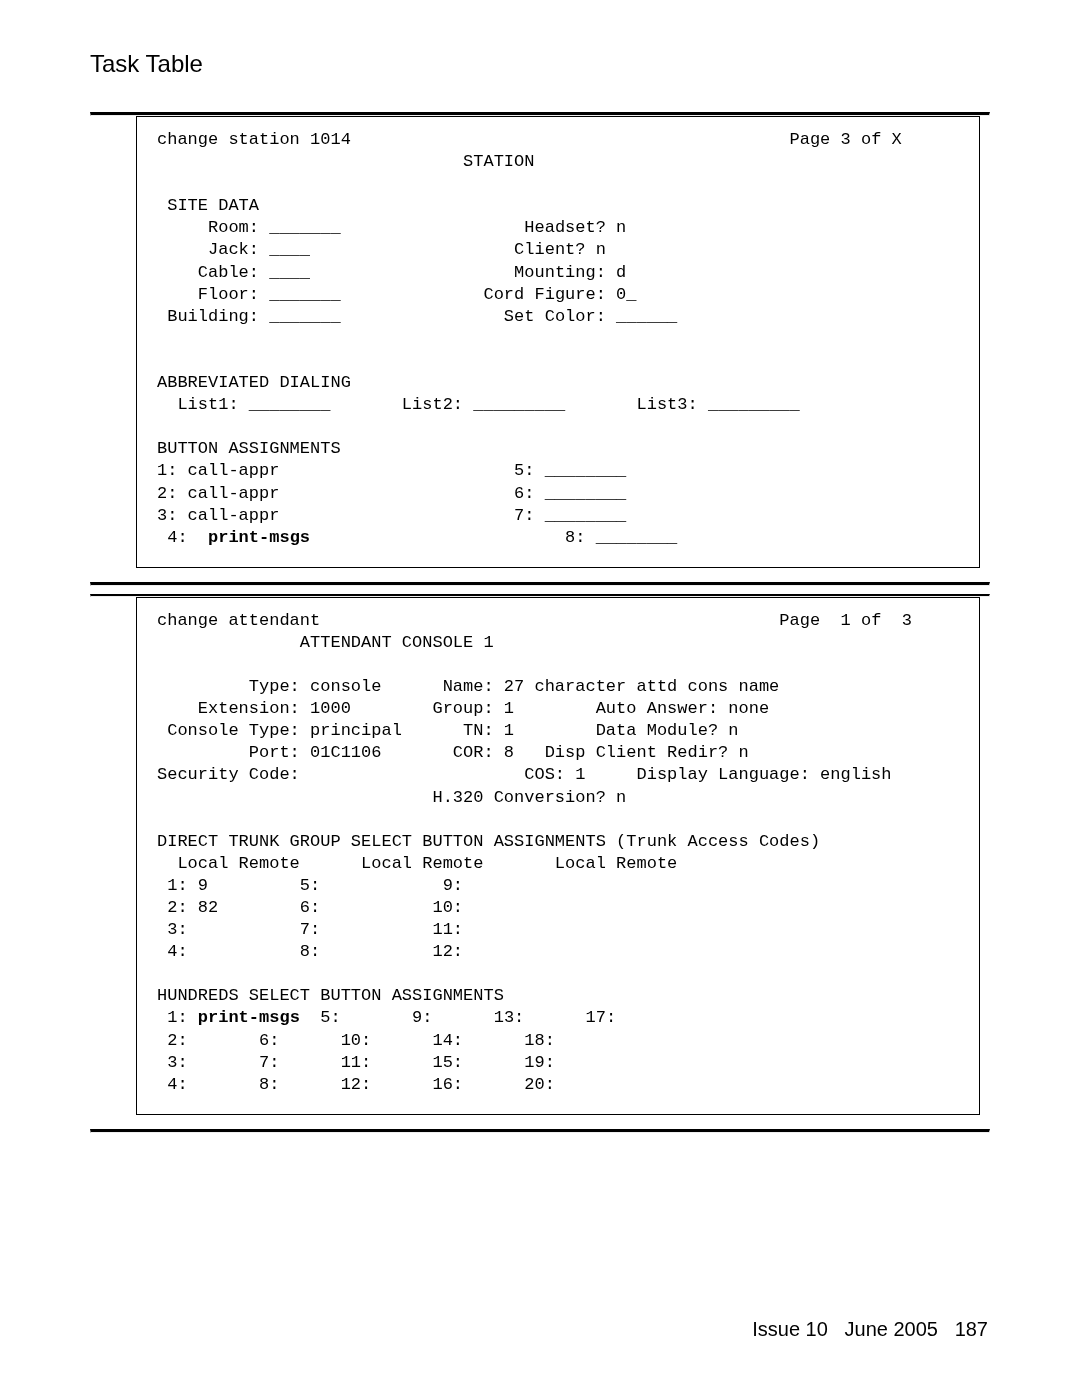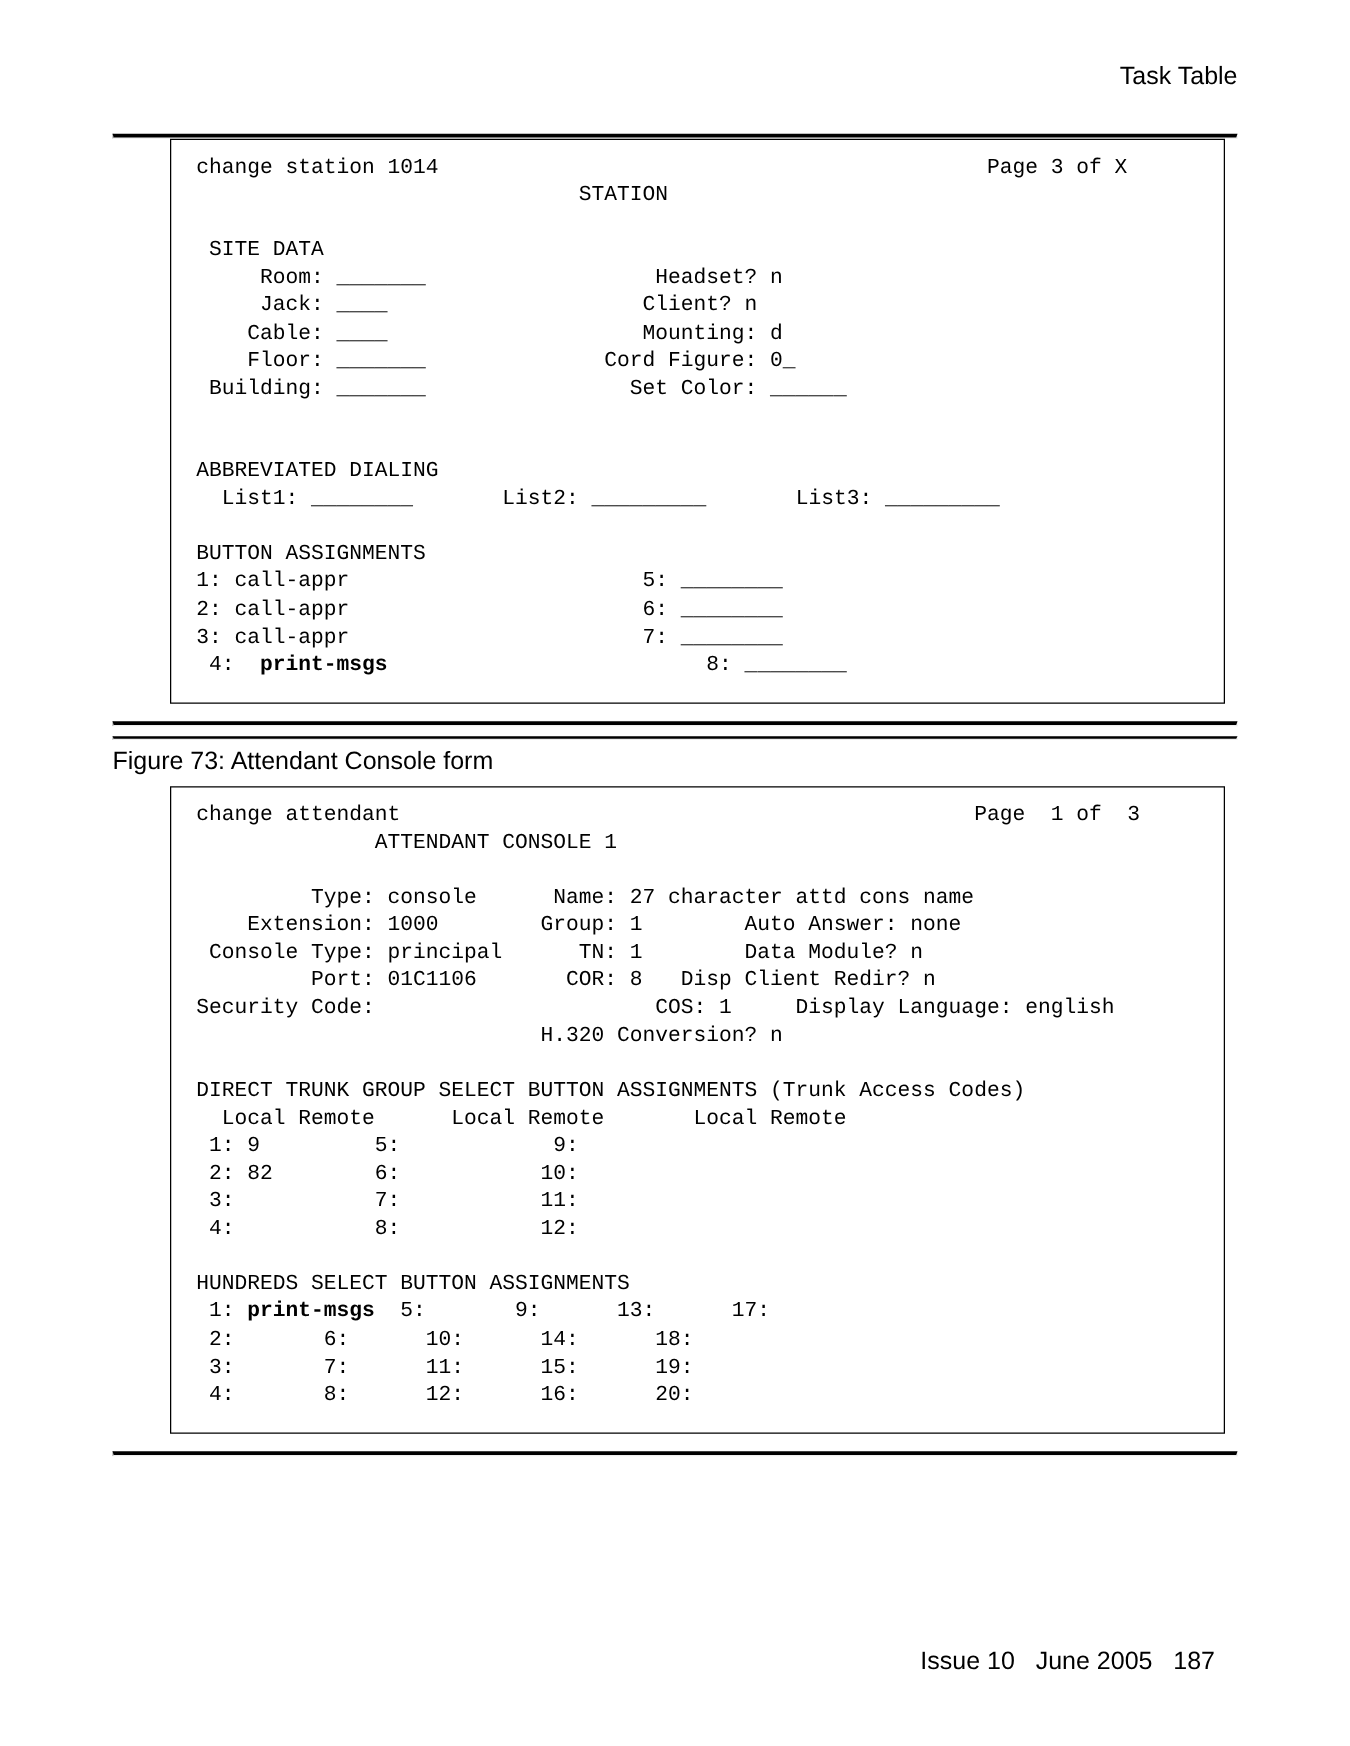--- a/index.html
+++ b/index.html
@@ -1,22 +1,22 @@
 <!DOCTYPE html>
 <html><head>
 <meta charset="utf-8">
 <style>
   html,body{margin:0;padding:0;background:#fff;color:#000;font-family:Arial,Helvetica,sans-serif;font-size:18px}
   .page{width:1080px;height:1397px;position:relative;box-sizing:border-box;padding:50px 90px 40px 90px}
-  .hdr{text-align:right;font-size:20px;margin-bottom:34px}
+  .hdr{text-align:left;font-size:24px;margin-bottom:34px}
   .rule{border-top:3px solid #000;margin:0}
   .rule-thin{border-top:2px solid #000;margin:0}
   .figcap{font-size:20px;margin:6px 0 8px 0}
   .form-box{border:1.5px solid #000;margin:0 10px 14px 46px;padding:12px 20px 18px 20px;font-family:"Courier New",monospace;font-size:17px;line-height:1.3;white-space:pre}
-  .page-foot{position:absolute;bottom:56px;right:108px;font-size:20px}
+  .page-foot{position:absolute;bottom:56px;right:92px;font-size:20px}
   b{font-weight:bold}
 </style>
 </head>
 <body>
 
 <div class="page">
   <div class="hdr">Task Table</div>
 
   <hr class="rule">
 
@@ -36,21 +36,20 @@
 
 <span>BUTTON ASSIGNMENTS</span>
 <span>1: call-appr</span>                       <span>5: ________</span>
 <span>2: call-appr</span>                       <span>6: ________</span>
 <span>3: call-appr</span>                       <span>7: ________</span>
 <span> 4:  </span><b>print-msgs</b>                         <span>8: ________</span></div>
 
   <hr class="rule">
   <div style="height:8px"></div>
   <hr class="rule-thin">
-  <div class="figcap">Figure 73: Attendant Console form</div>
 
   <div class="form-box"><span>change attendant</span><span>                                             </span><span>Page  1 of  3</span>
               <span>ATTENDANT CONSOLE 1</span>
 
 <span>         Type: console      Name: 27 character attd cons name</span>
 <span>    Extension: 1000        Group: 1        Auto Answer: none</span>
 <span> Console Type: principal      TN: 1        Data Module? n</span>
 <span>         Port: 01C1106       COR: 8   Disp Client Redir? n</span>
 <span>Security Code:                      COS: 1     Display Language: english</span>
 <span>                           H.320 Conversion? n</span>

